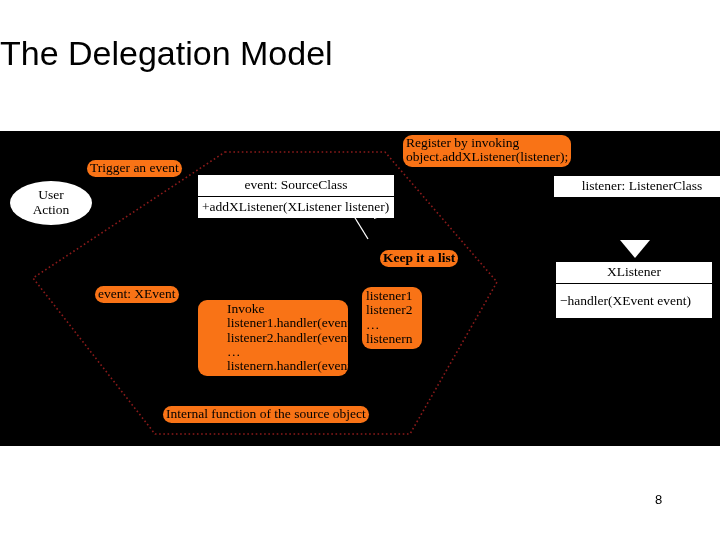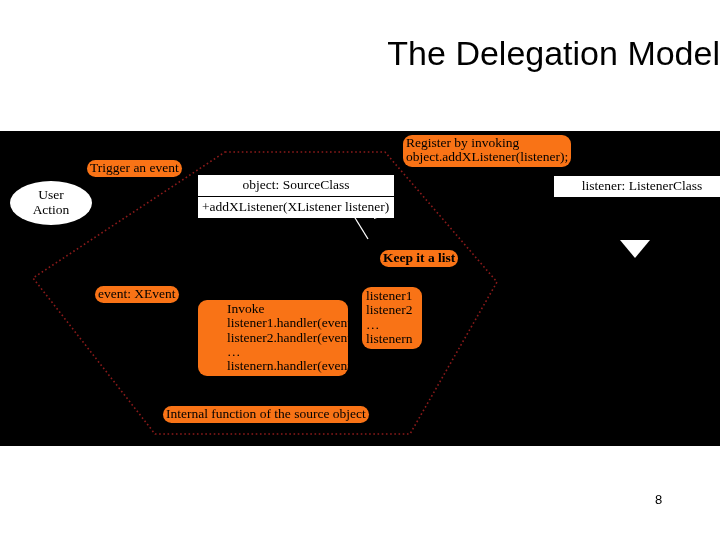--- a/index.html
+++ b/index.html
@@ -13,21 +13,21 @@
     height: 540px;
     background: #ffffff;
     overflow: hidden;
     font-family: "Liberation Serif", serif;
   }
   #title {
     position: absolute;
     left: 0;
     top: 34px;
     width: 720px;
-    text-align: right;
+    text-align: left;
     font-family: "Liberation Sans", sans-serif;
     font-size: 34px;
     font-weight: normal;
     color: #000000;
     letter-spacing: 0px;
   }
   #canvas {
     position: absolute;
     left: 0;
     top: 131px;
@@ -119,35 +119,39 @@
     <div class="ellipse" style="left:10px; top:50px; width:82px; height:44px;">
       <span>User</span>
       <span>Action</span>
     </div>
 
     <div class="node plain" style="left:87px; top:29px;">Trigger an event</div>
 
     <div class="node plain" style="left:403px; top:4px;"><span>Register by invoking</span><br><span>object.addXListener(listener);</span></div>
 
     <div class="umlbox" style="left:198px; top:44px; width:196px;">
-      <div class="compartment center">object: SourceClass</div>
+      <div class="compartment center">event: SourceClass</div>
       <div class="compartment divider">+addXListener(XListener listener)</div>
     </div>
 
     <div class="umlbox" style="left:554px; top:45px; width:176px;">
       <div class="compartment center">listener: ListenerClass</div>
     </div>
 
     <div class="node plain" style="left:380px; top:119px;font-weight:bold;">Keep it a list</div>
 
     <div class="node multiline" style="left:362px; top:156px; width:60px;">listener1
 listener2
 …
 listenern</div>
 
+    <div class="umlbox" style="left:556px; top:131px; width:156px;">
+      <div class="compartment center">XListener</div>
+      <div class="compartment divider ital" style="padding-top:9px; padding-bottom:9px;">−handler(XEvent event)</div>
+    </div>
 
     <div class="node plain ital" style="left:95px; top:155px;">event: XEvent</div>
 
     <div class="node multiline" style="left:198px; top:169px; width:150px;padding-left:29px;">Invoke
 listener1.handler(event)
 listener2.handler(event)
 …
 listenern.handler(event)</div>
 
     <div class="node plain" style="left:163px; top:275px;">Internal function of the source object</div>

